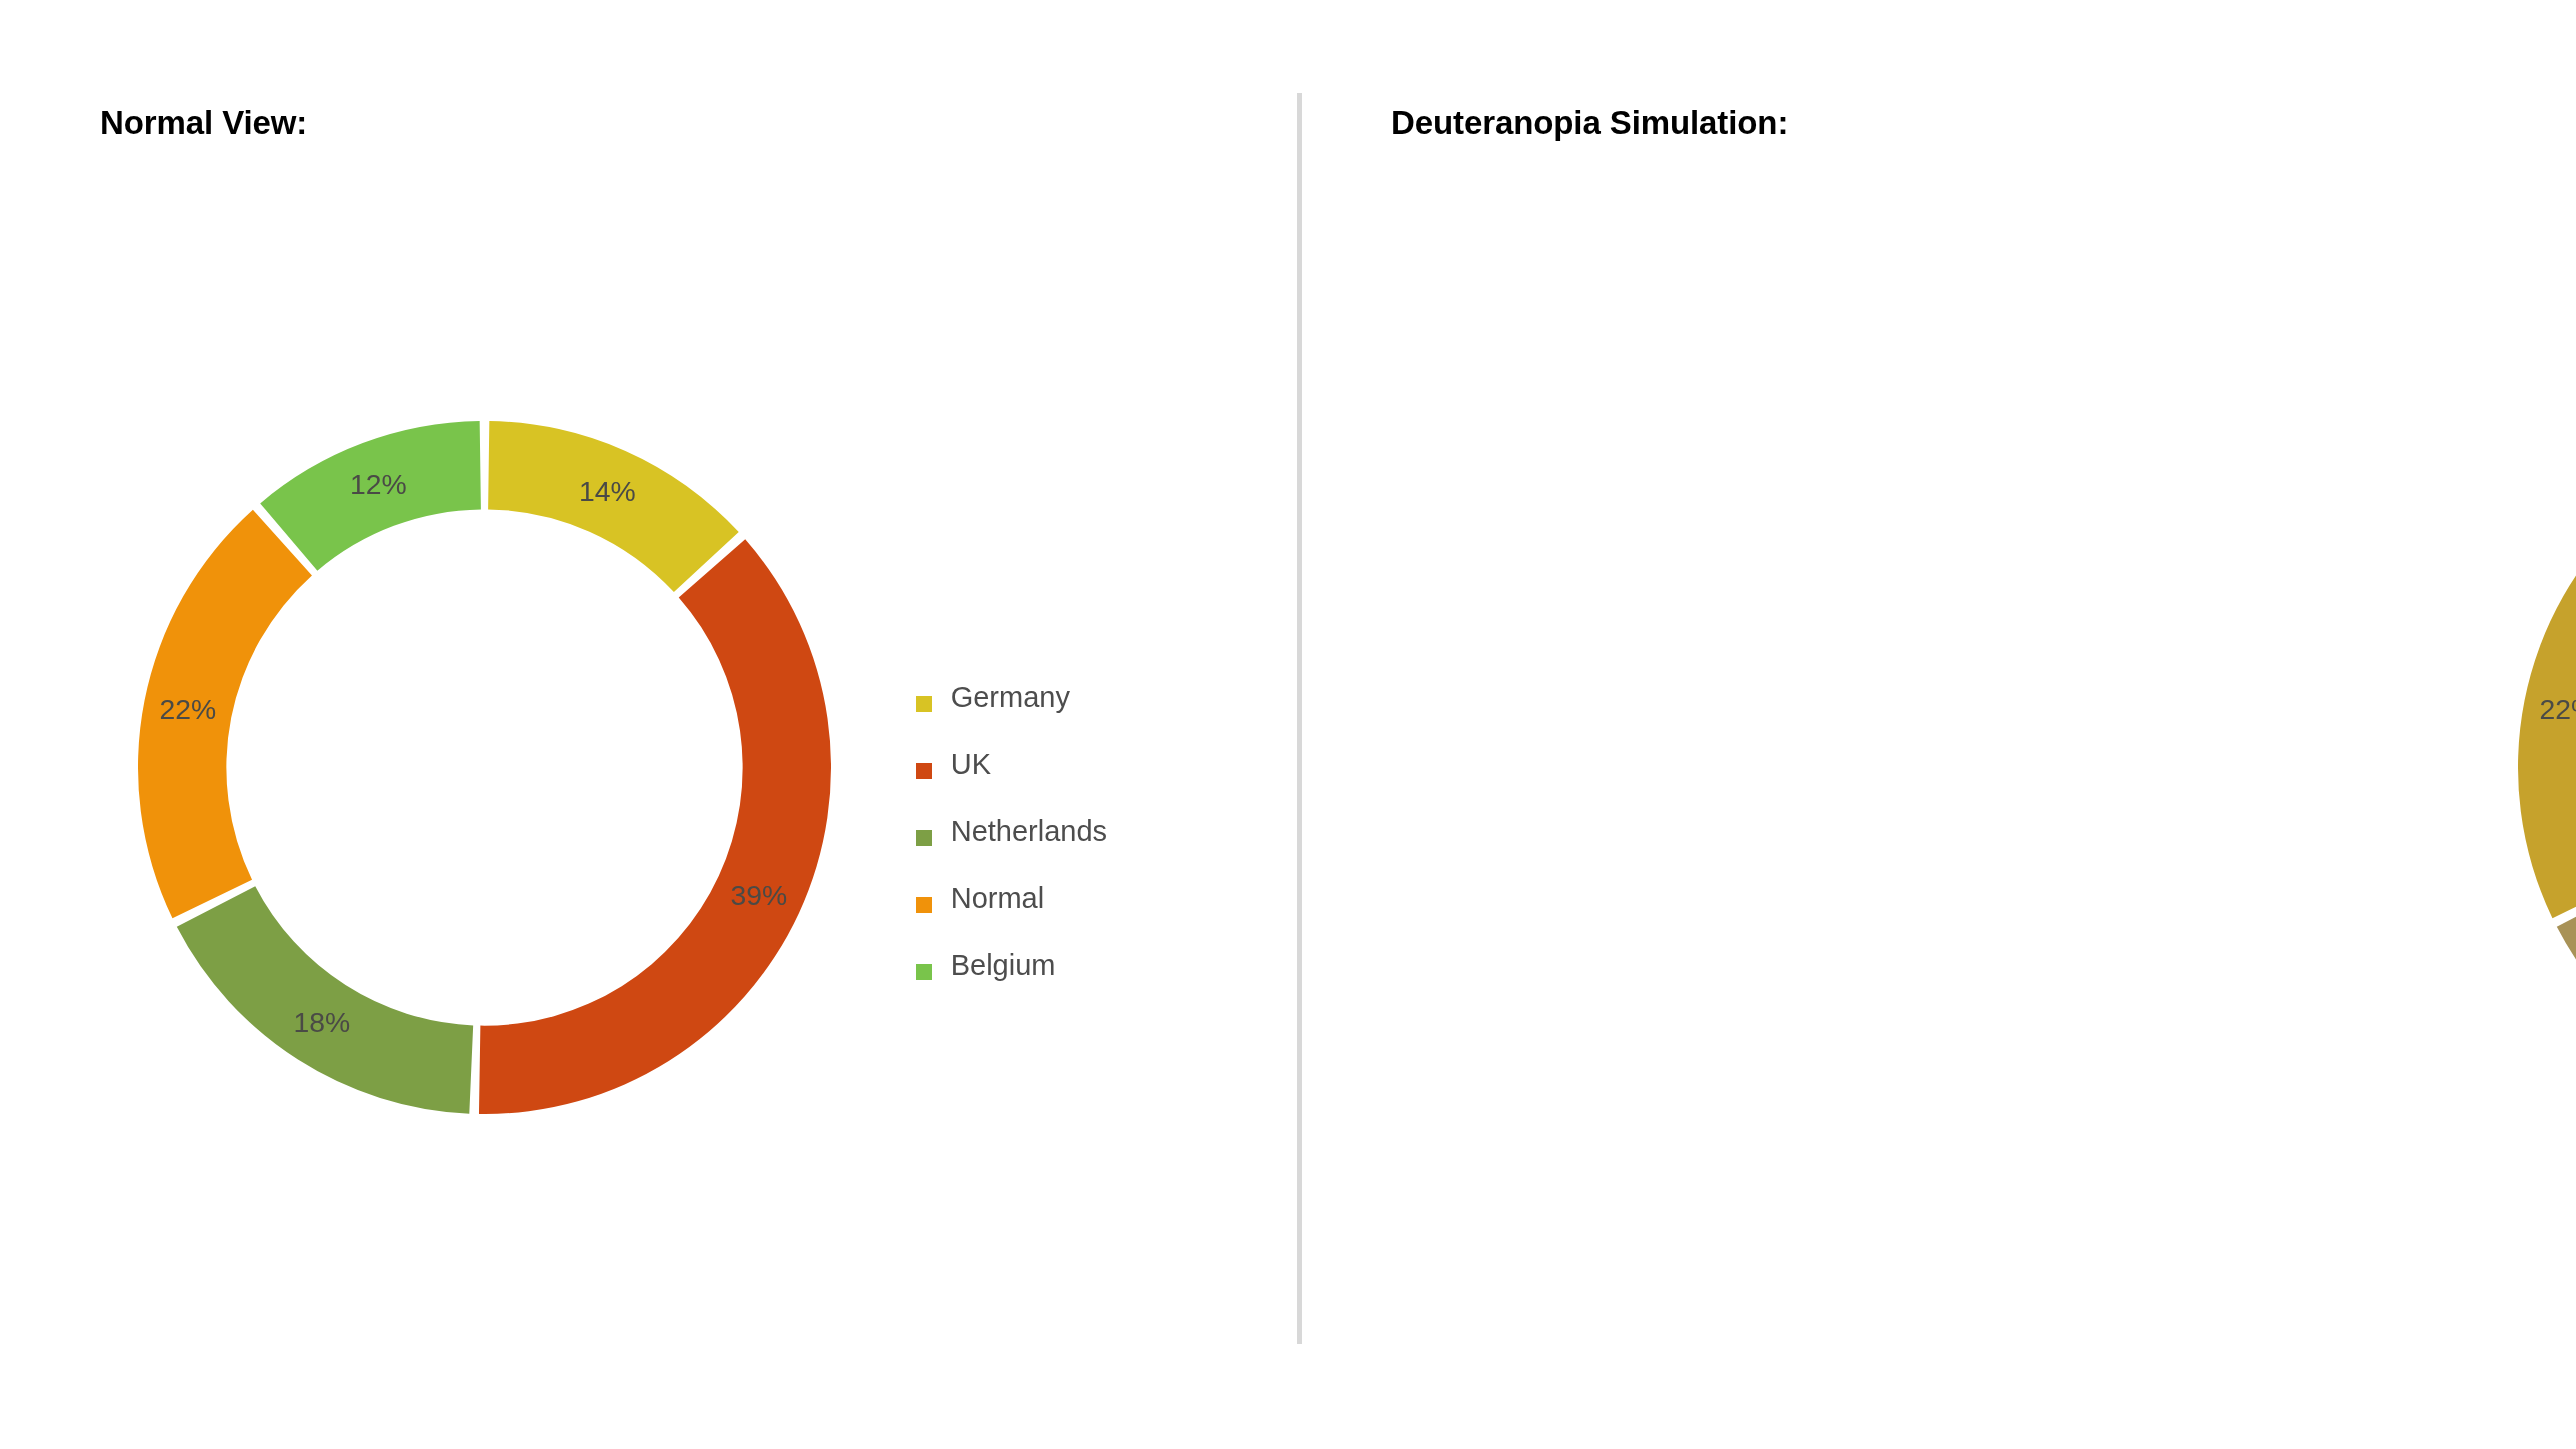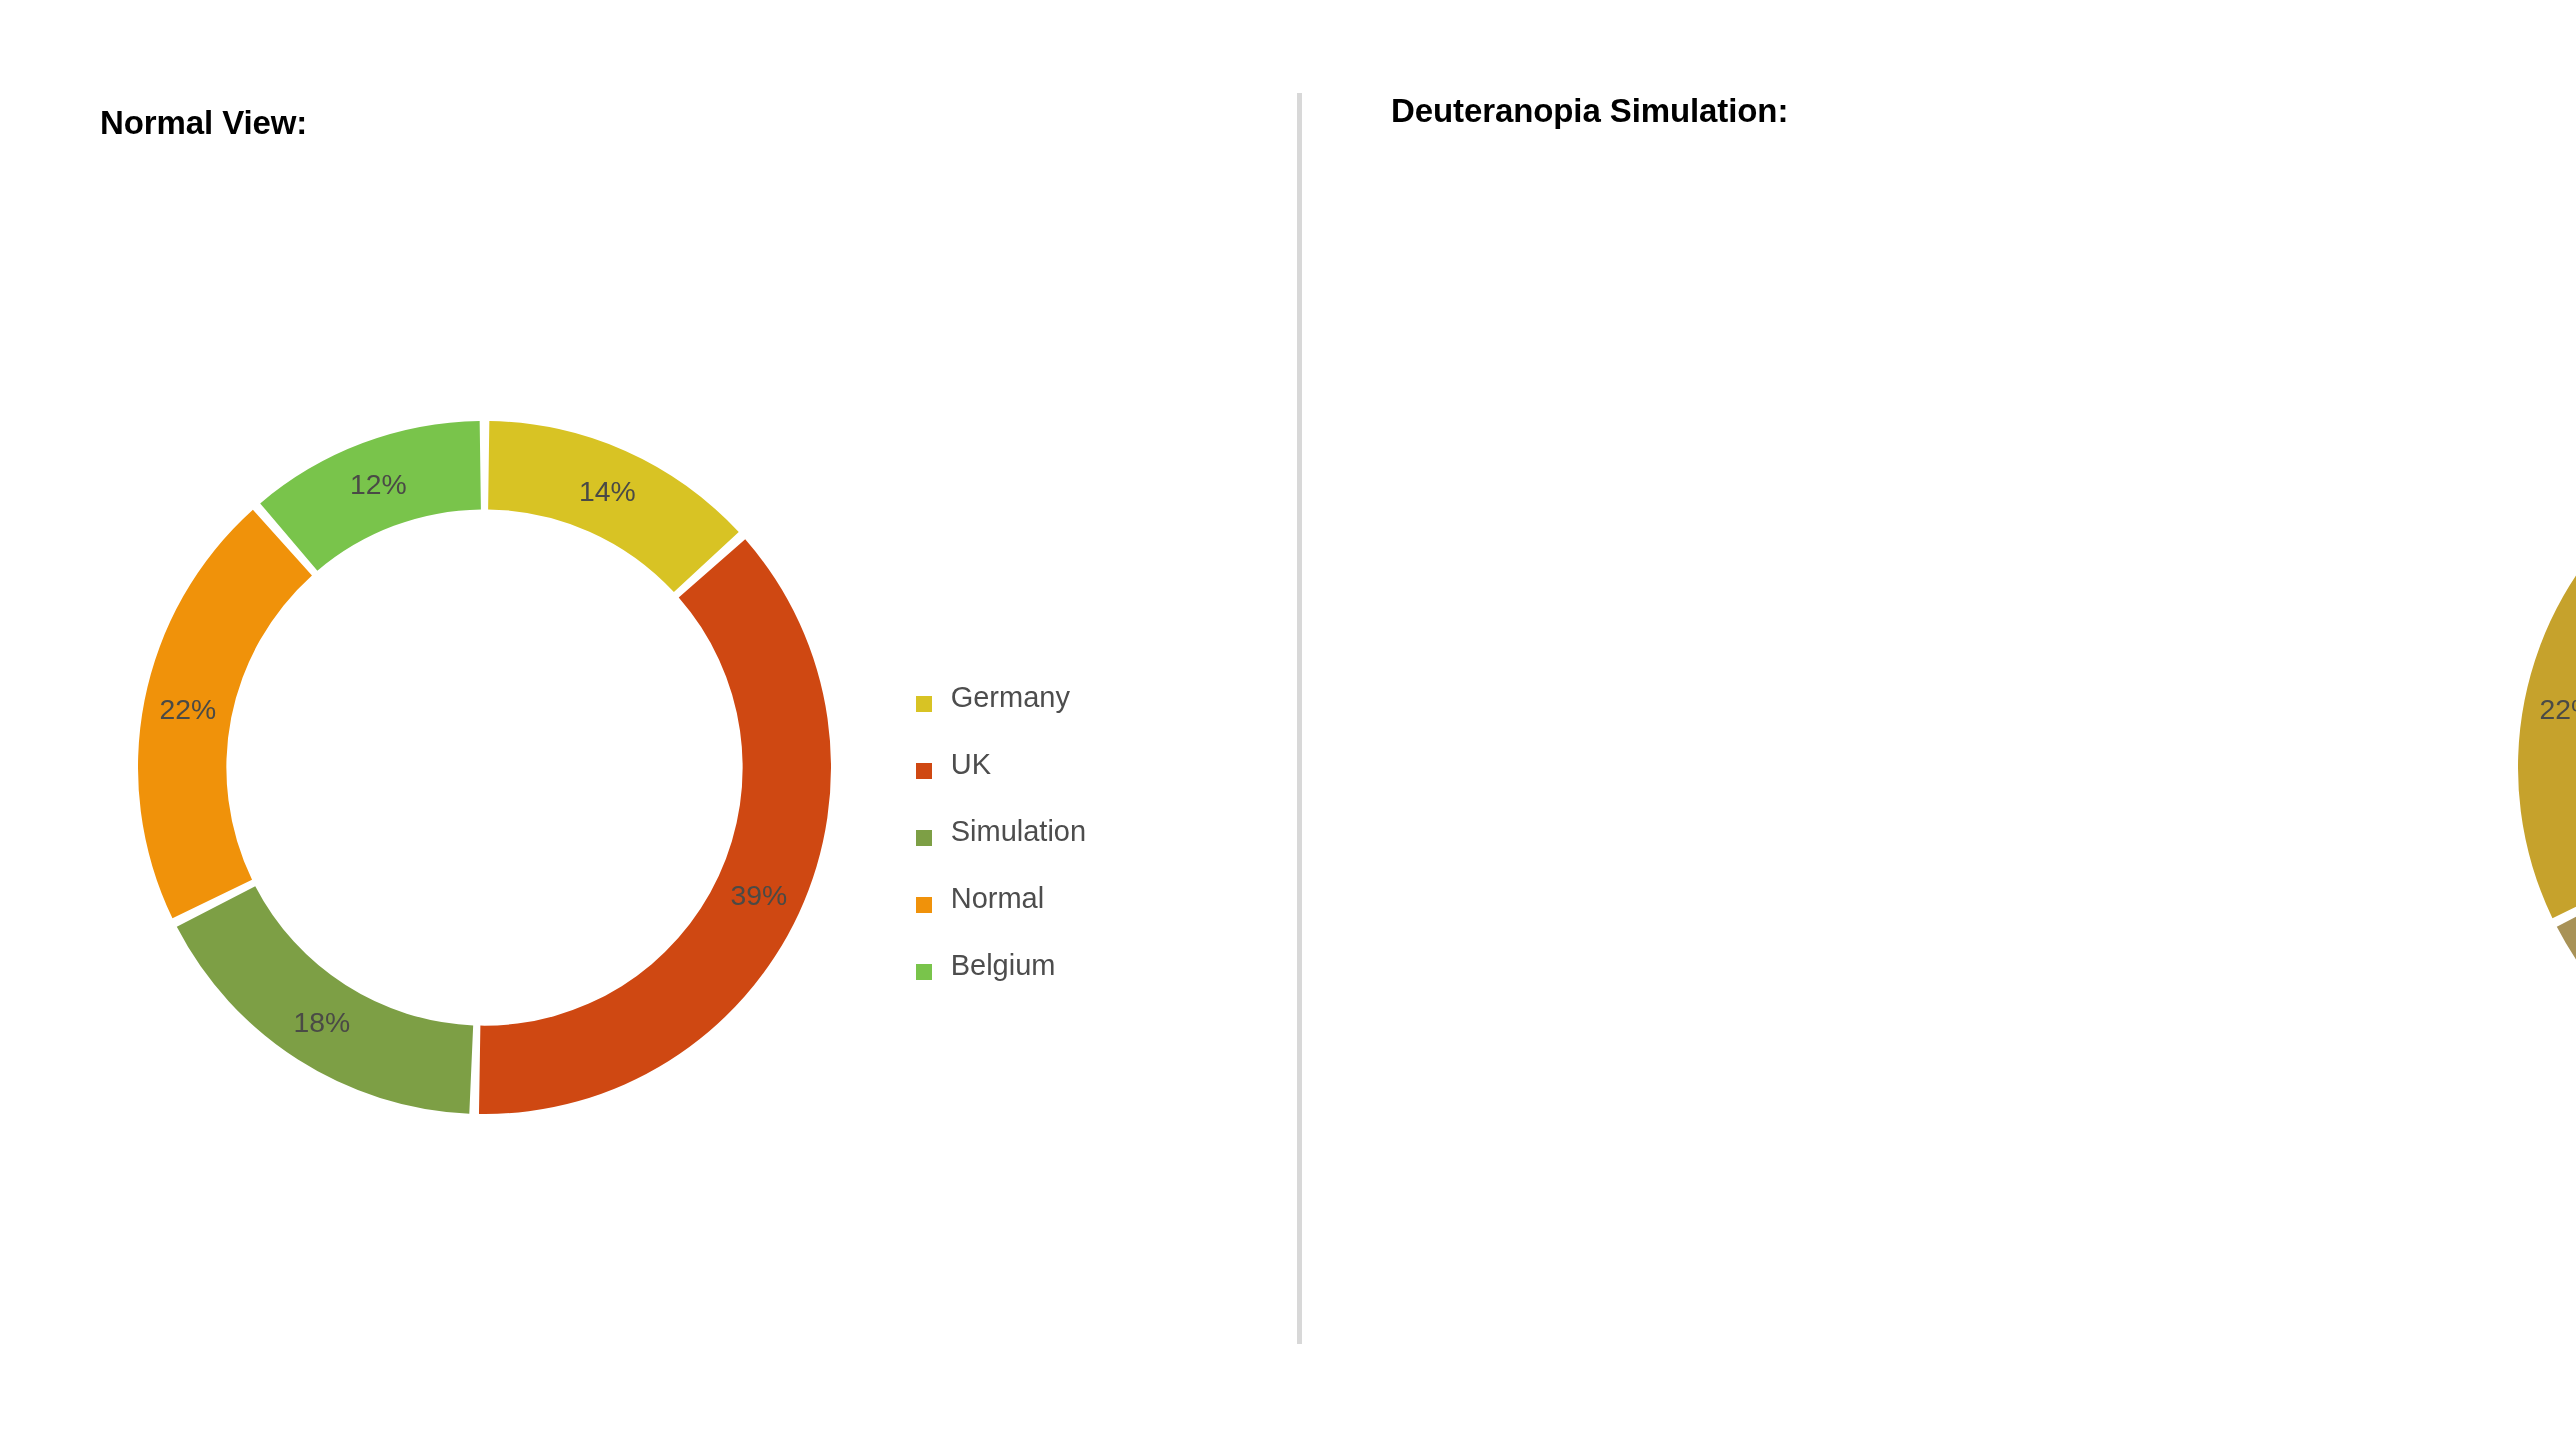--- a/index.html
+++ b/index.html
@@ -24,21 +24,21 @@
   .panel-title {
     position:absolute;
     font-size:33px;
     font-weight:bold;
     color:#000000;
     letter-spacing:-0.1px;
     white-space:nowrap;
     line-height:1;
   }
   #title-normal { left:100px; top:106px; }
-  #title-deut   { left:91px; top:94px; }
+  #title-deut   { left:91px; top:106px; }
 
   
   #panel-divider {
     position:absolute;
     left:1297px; top:93px;
     width:4.5px; height:1251px;
     background:#d8d8d8;
   }
 
   
@@ -102,21 +102,21 @@
         <div class="legend-item">
           <span class="legend-swatch" style="background: rgb(216, 195, 36);"></span>
           <span class="legend-label">Germany</span>
         </div>
         <div class="legend-item">
           <span class="legend-swatch" style="background: rgb(207, 72, 18);"></span>
           <span class="legend-label">UK</span>
         </div>
         <div class="legend-item">
           <span class="legend-swatch" style="background: rgb(125, 159, 69);"></span>
-          <span class="legend-label">Simulation</span>
+          <span class="legend-label">Netherlands</span>
         </div>
         <div class="legend-item">
           <span class="legend-swatch" style="background: rgb(240, 146, 10);"></span>
           <span class="legend-label">Normal</span>
         </div>
         <div class="legend-item">
           <span class="legend-swatch" style="background: rgb(121, 196, 75);"></span>
           <span class="legend-label">Belgium</span>
         </div>
       </div>

